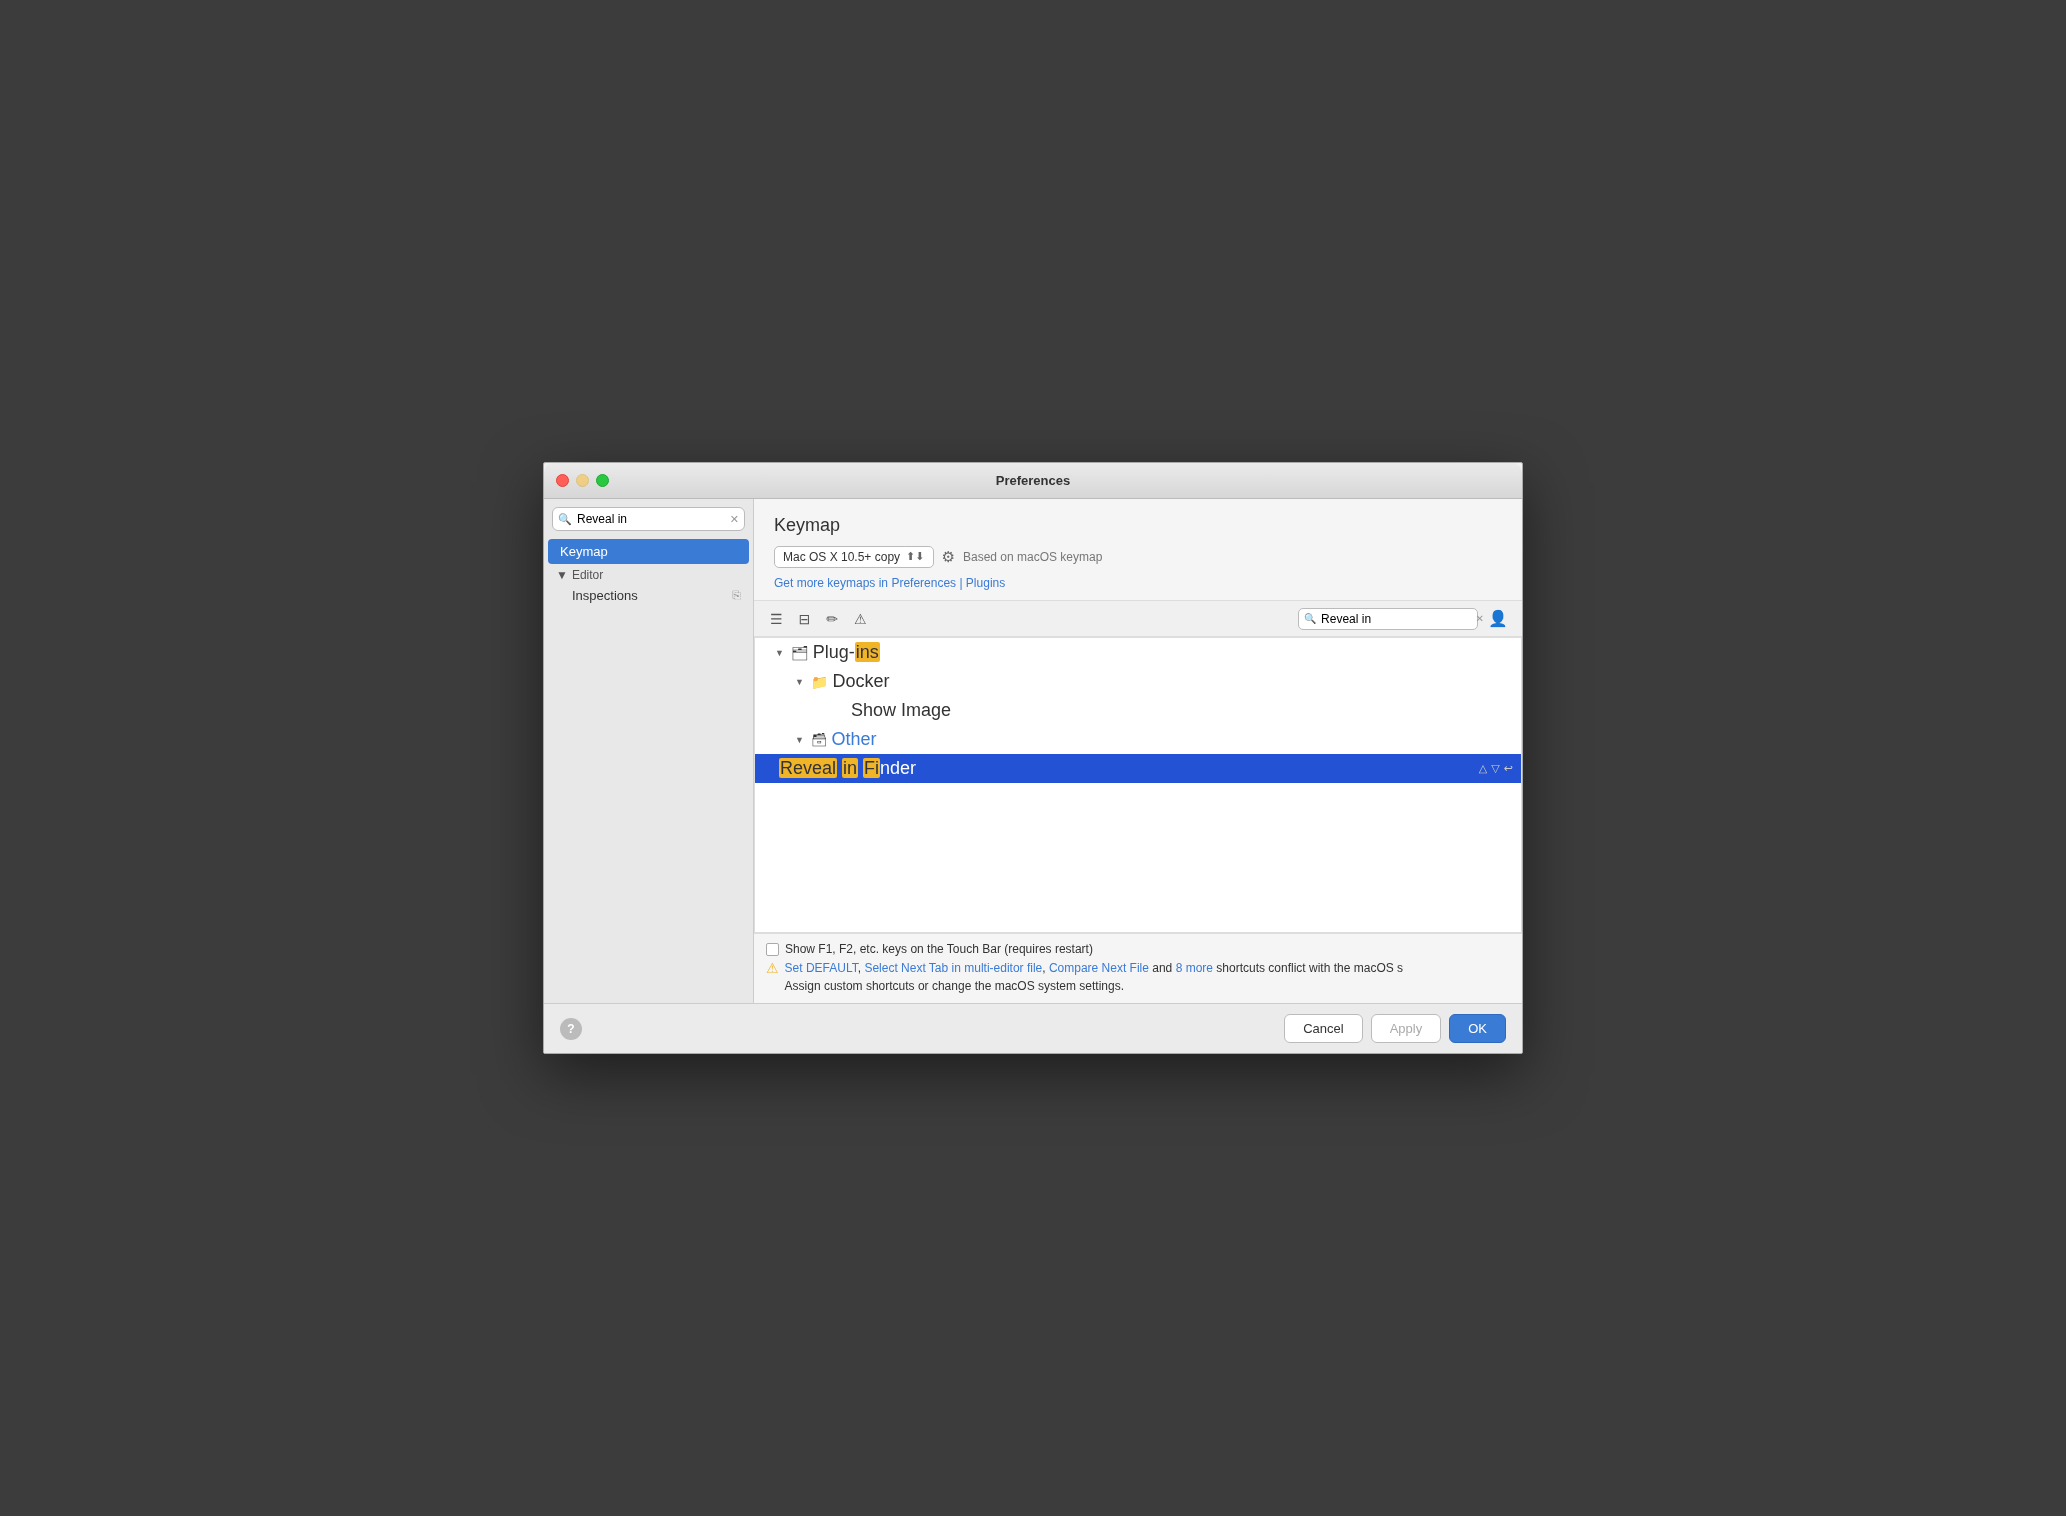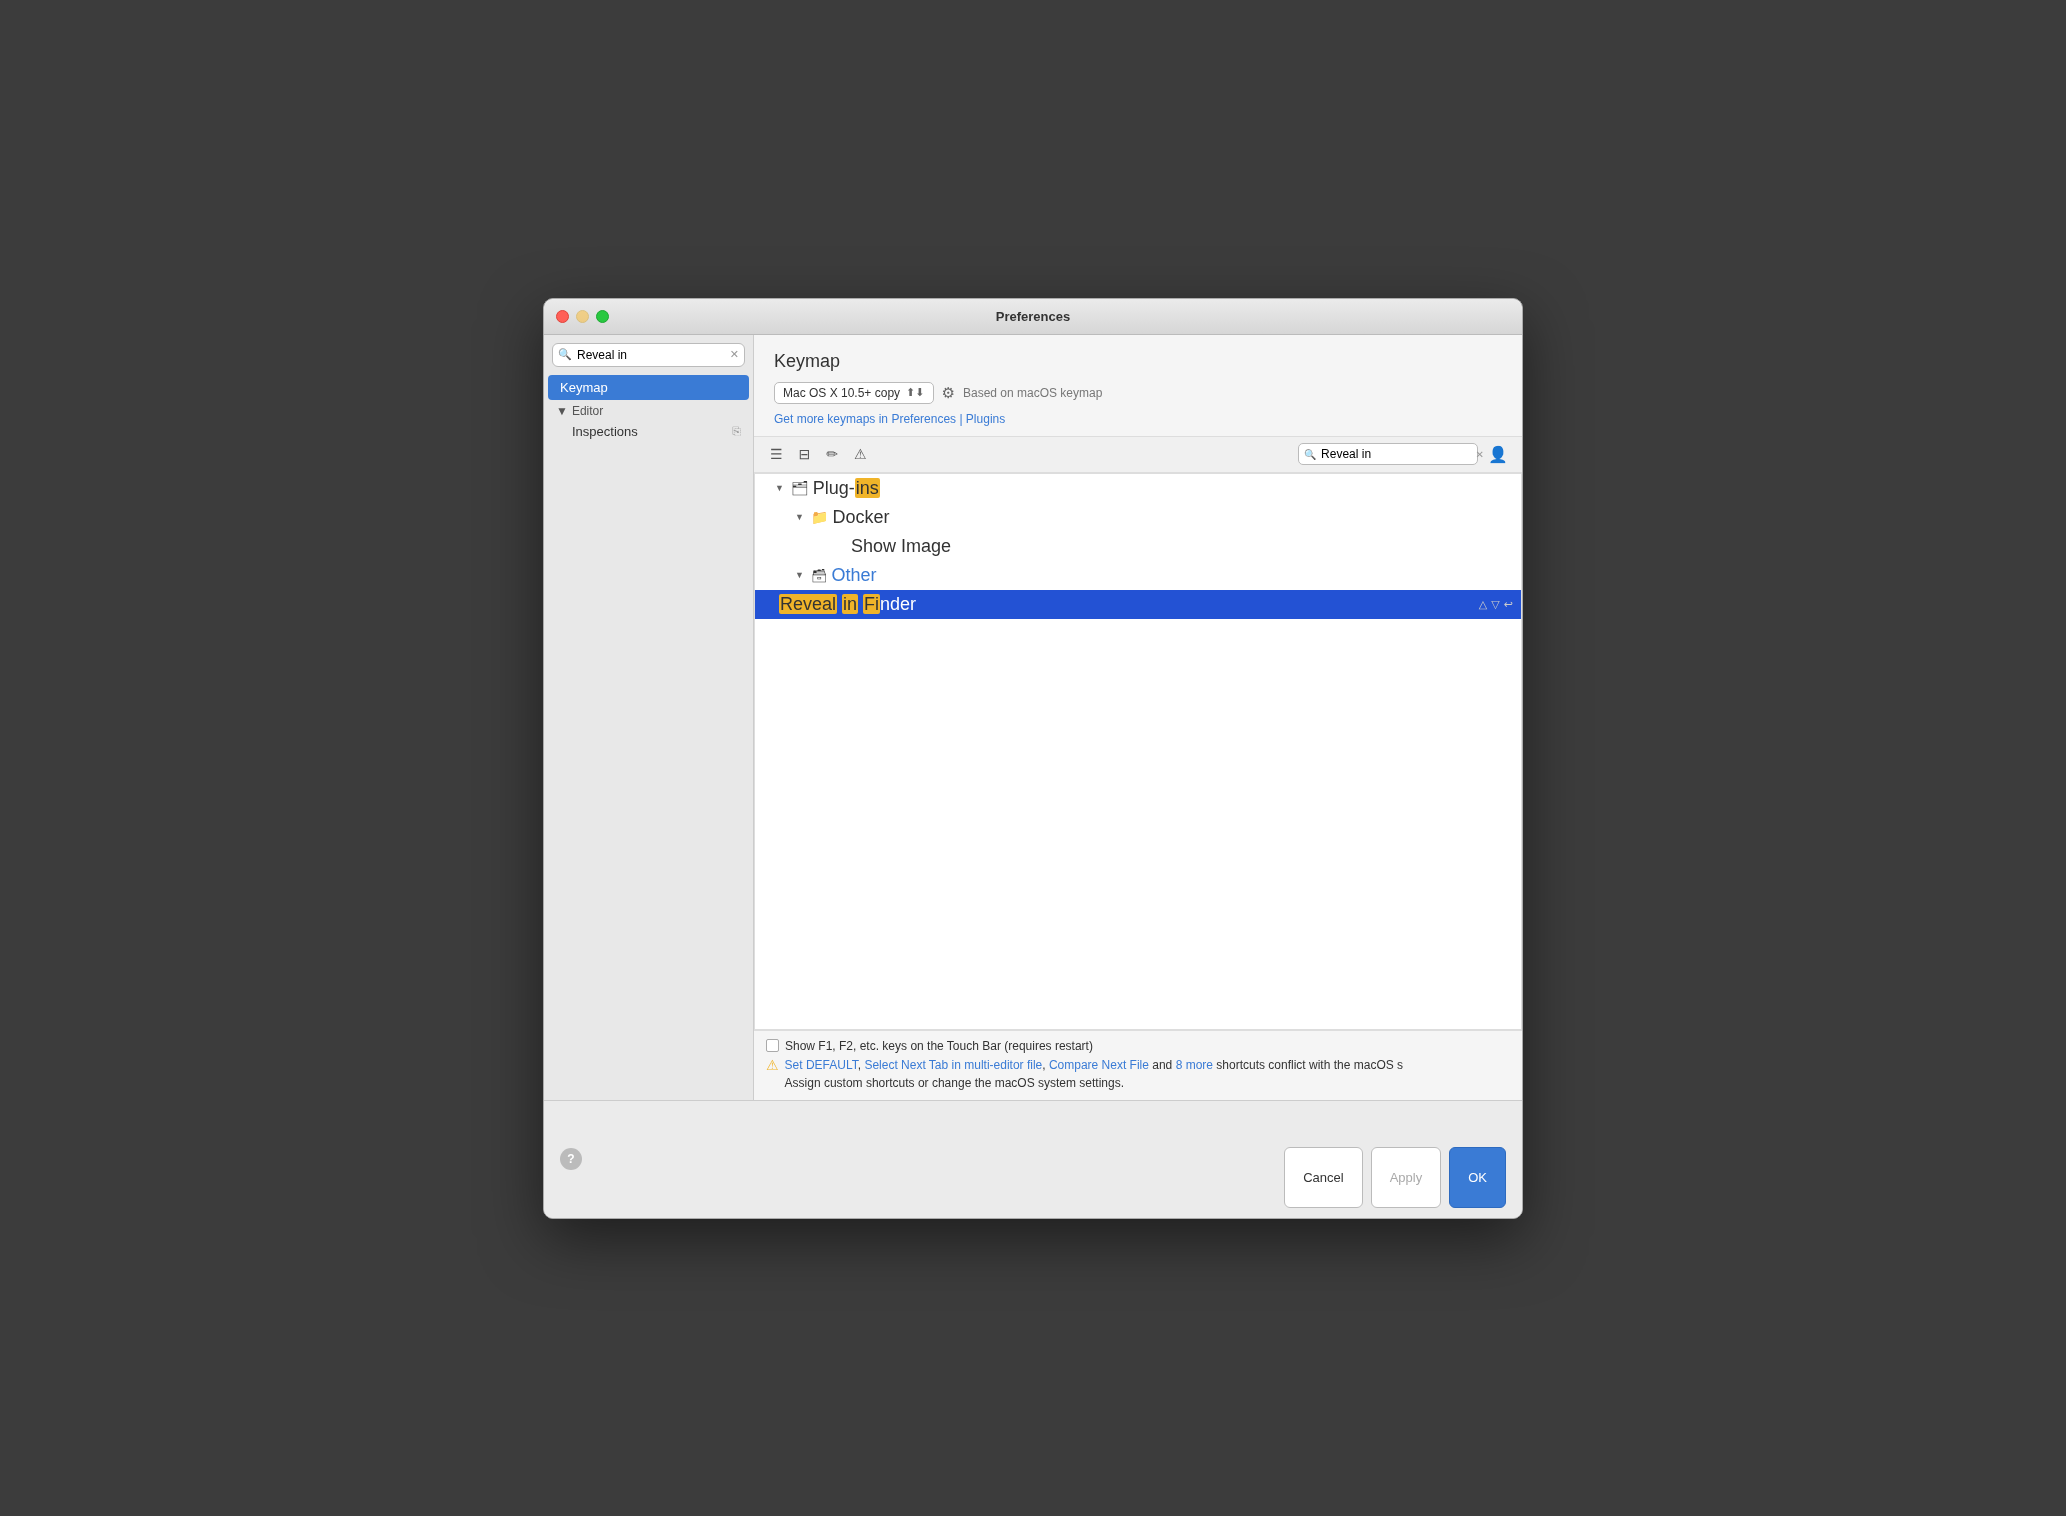--- a/index.html
+++ b/index.html
@@ -7,23 +7,23 @@
       font-family: -apple-system, BlinkMacSystemFont, "Helvetica Neue", Arial, sans-serif;
       font-size: 13px;
       background: #3c3c3c;
       display: flex;
       align-items: center;
       justify-content: center;
       min-height: 100vh;
     }
     .window {
       width: 980px;
-      height: 921px;
+      height: 592px;
       background: #f0f0f0;
-      border-radius: 10px;
+      border-radius: 2px;
       box-shadow: 0 20px 60px rgba(0,0,0,0.5);
       display: flex;
       flex-direction: column;
       overflow: hidden;
       border: 1px solid #aaa;
     }
     .title-bar {
       background: linear-gradient(to bottom, #ebebeb, #d6d6d6);
       height: 36px;
       display: flex;
@@ -378,26 +378,25 @@
       cursor: pointer;
       display: flex;
       align-items: center;
       justify-content: center;
     }
     .footer-buttons {
       display: flex;
       gap: 8px;
     }
     .btn {
-      padding: 22px 18px;
+      padding: 6px 18px;
       border-radius: 6px;
       font-size: 13px;
       cursor: pointer;
       border: 1px solid #bbb;
-      margin-top: 36px;
     }
     .btn-cancel {
       background: white;
       color: #333;
     }
     .btn-apply {
       background: white;
       color: #aaa;
       cursor: default;
     }

